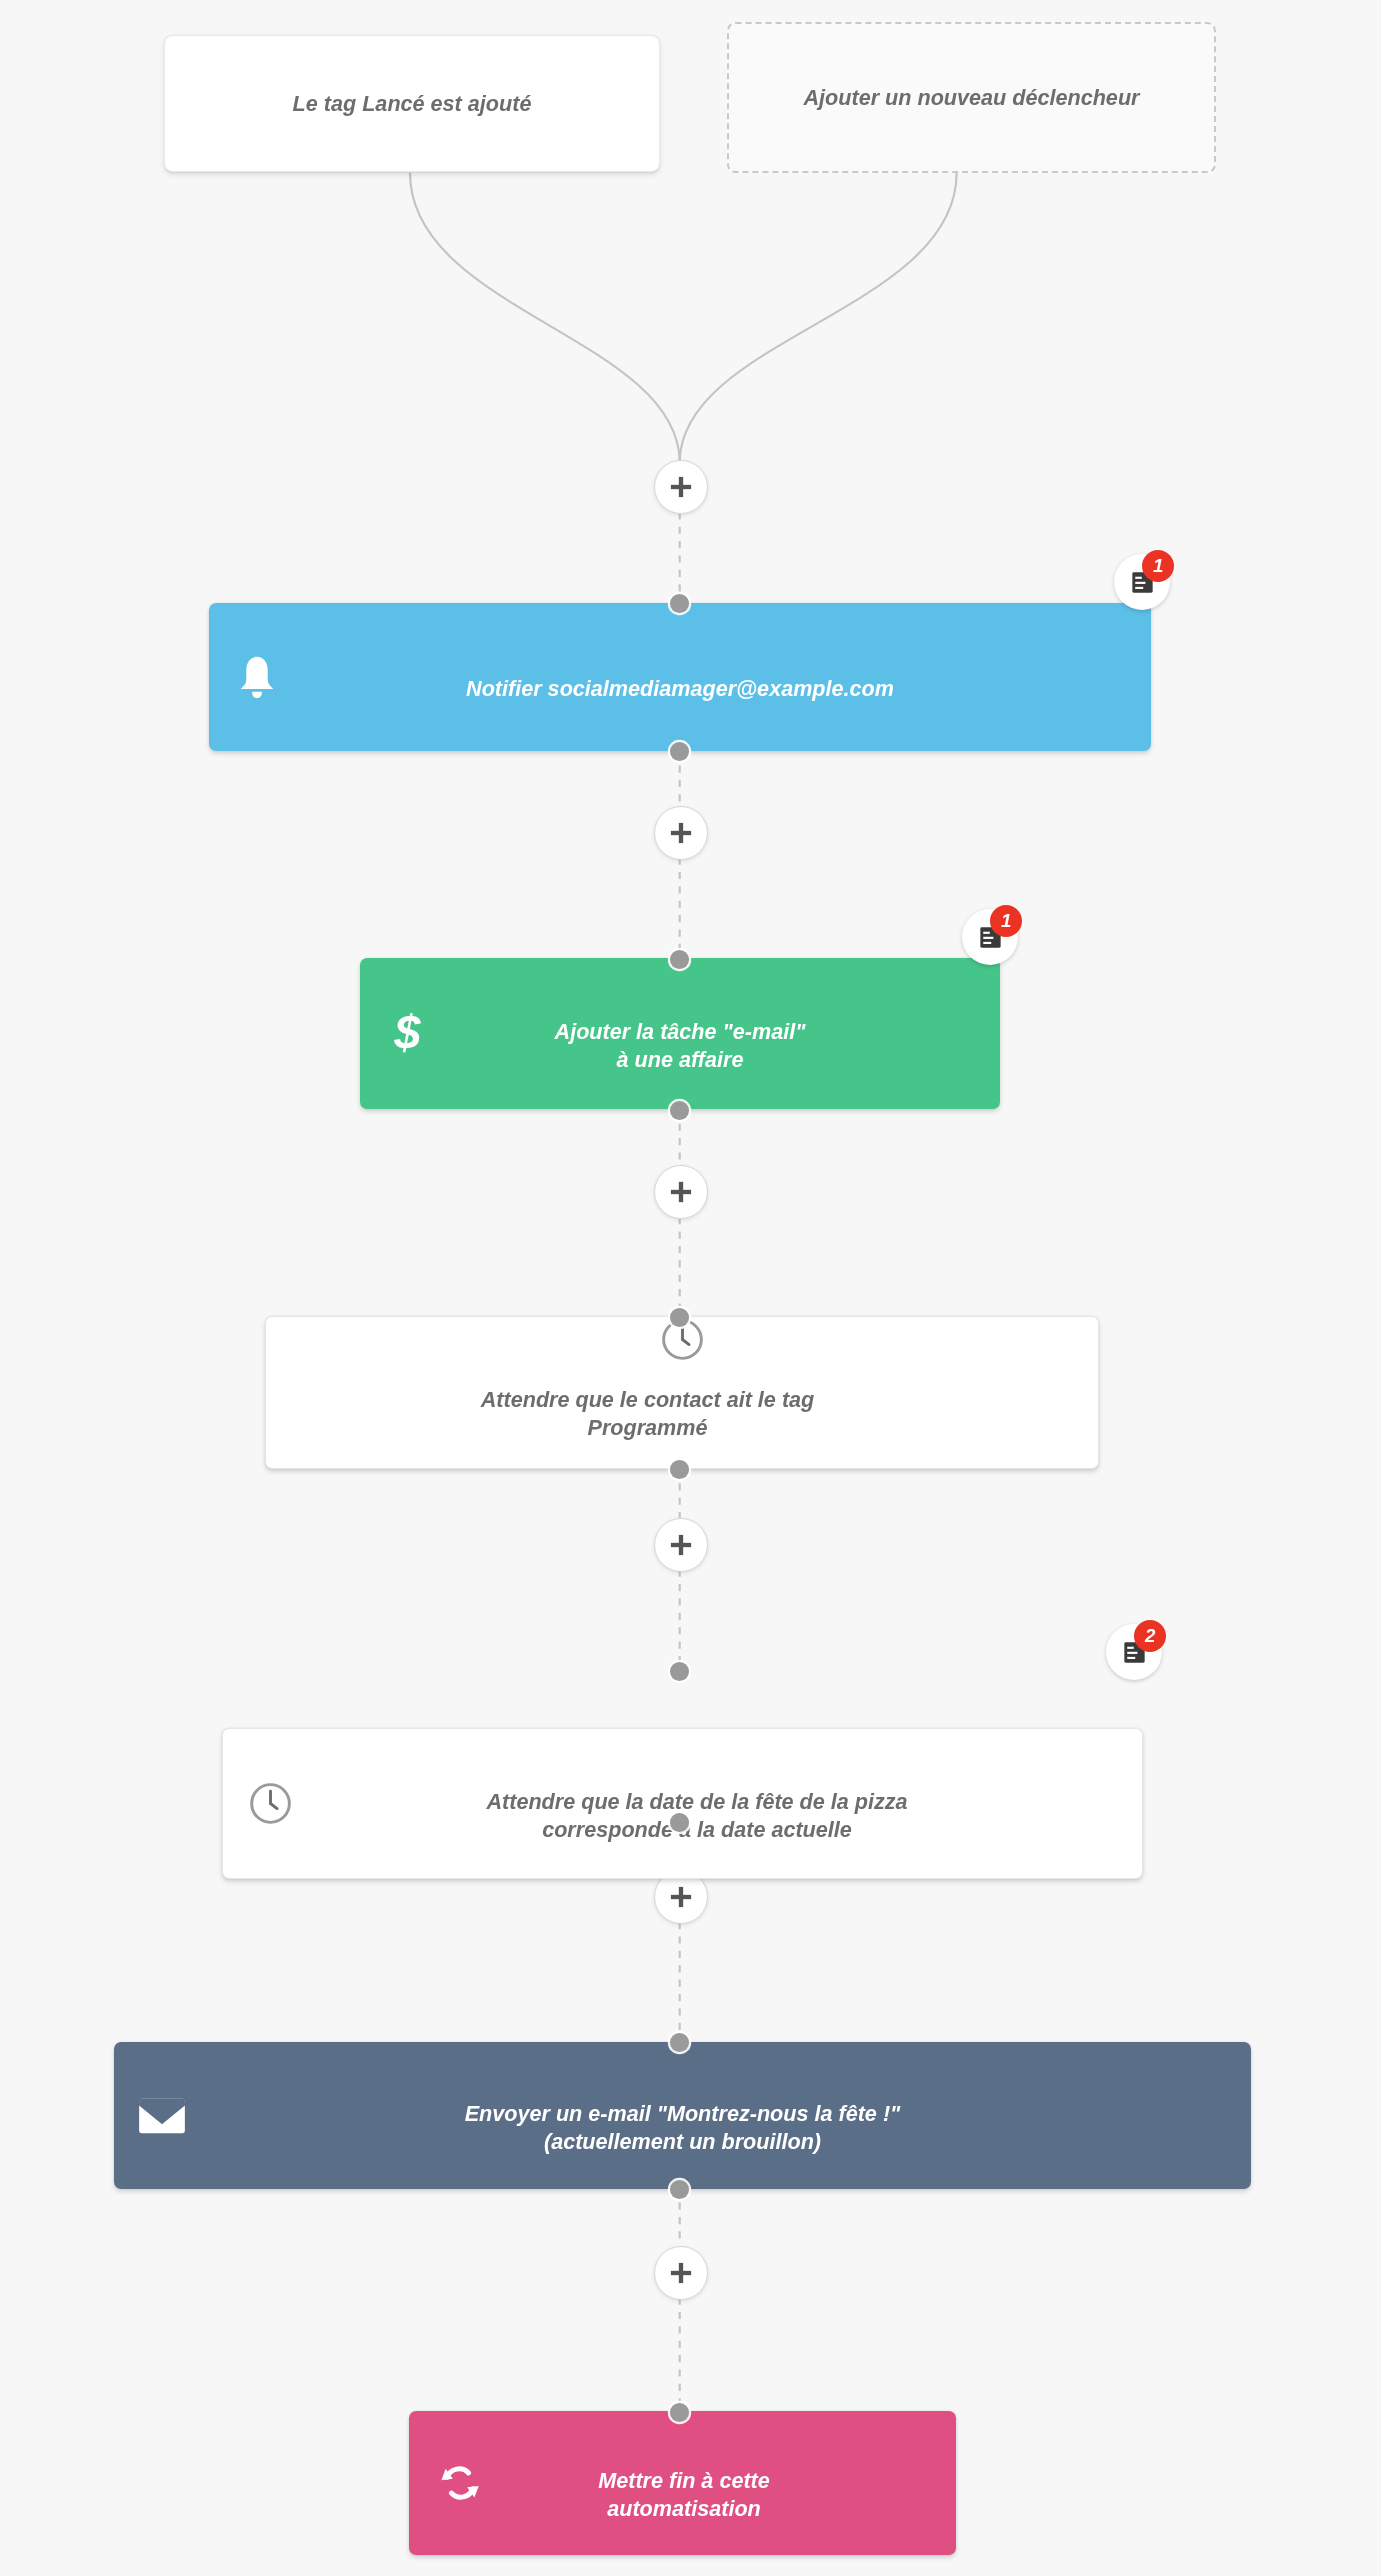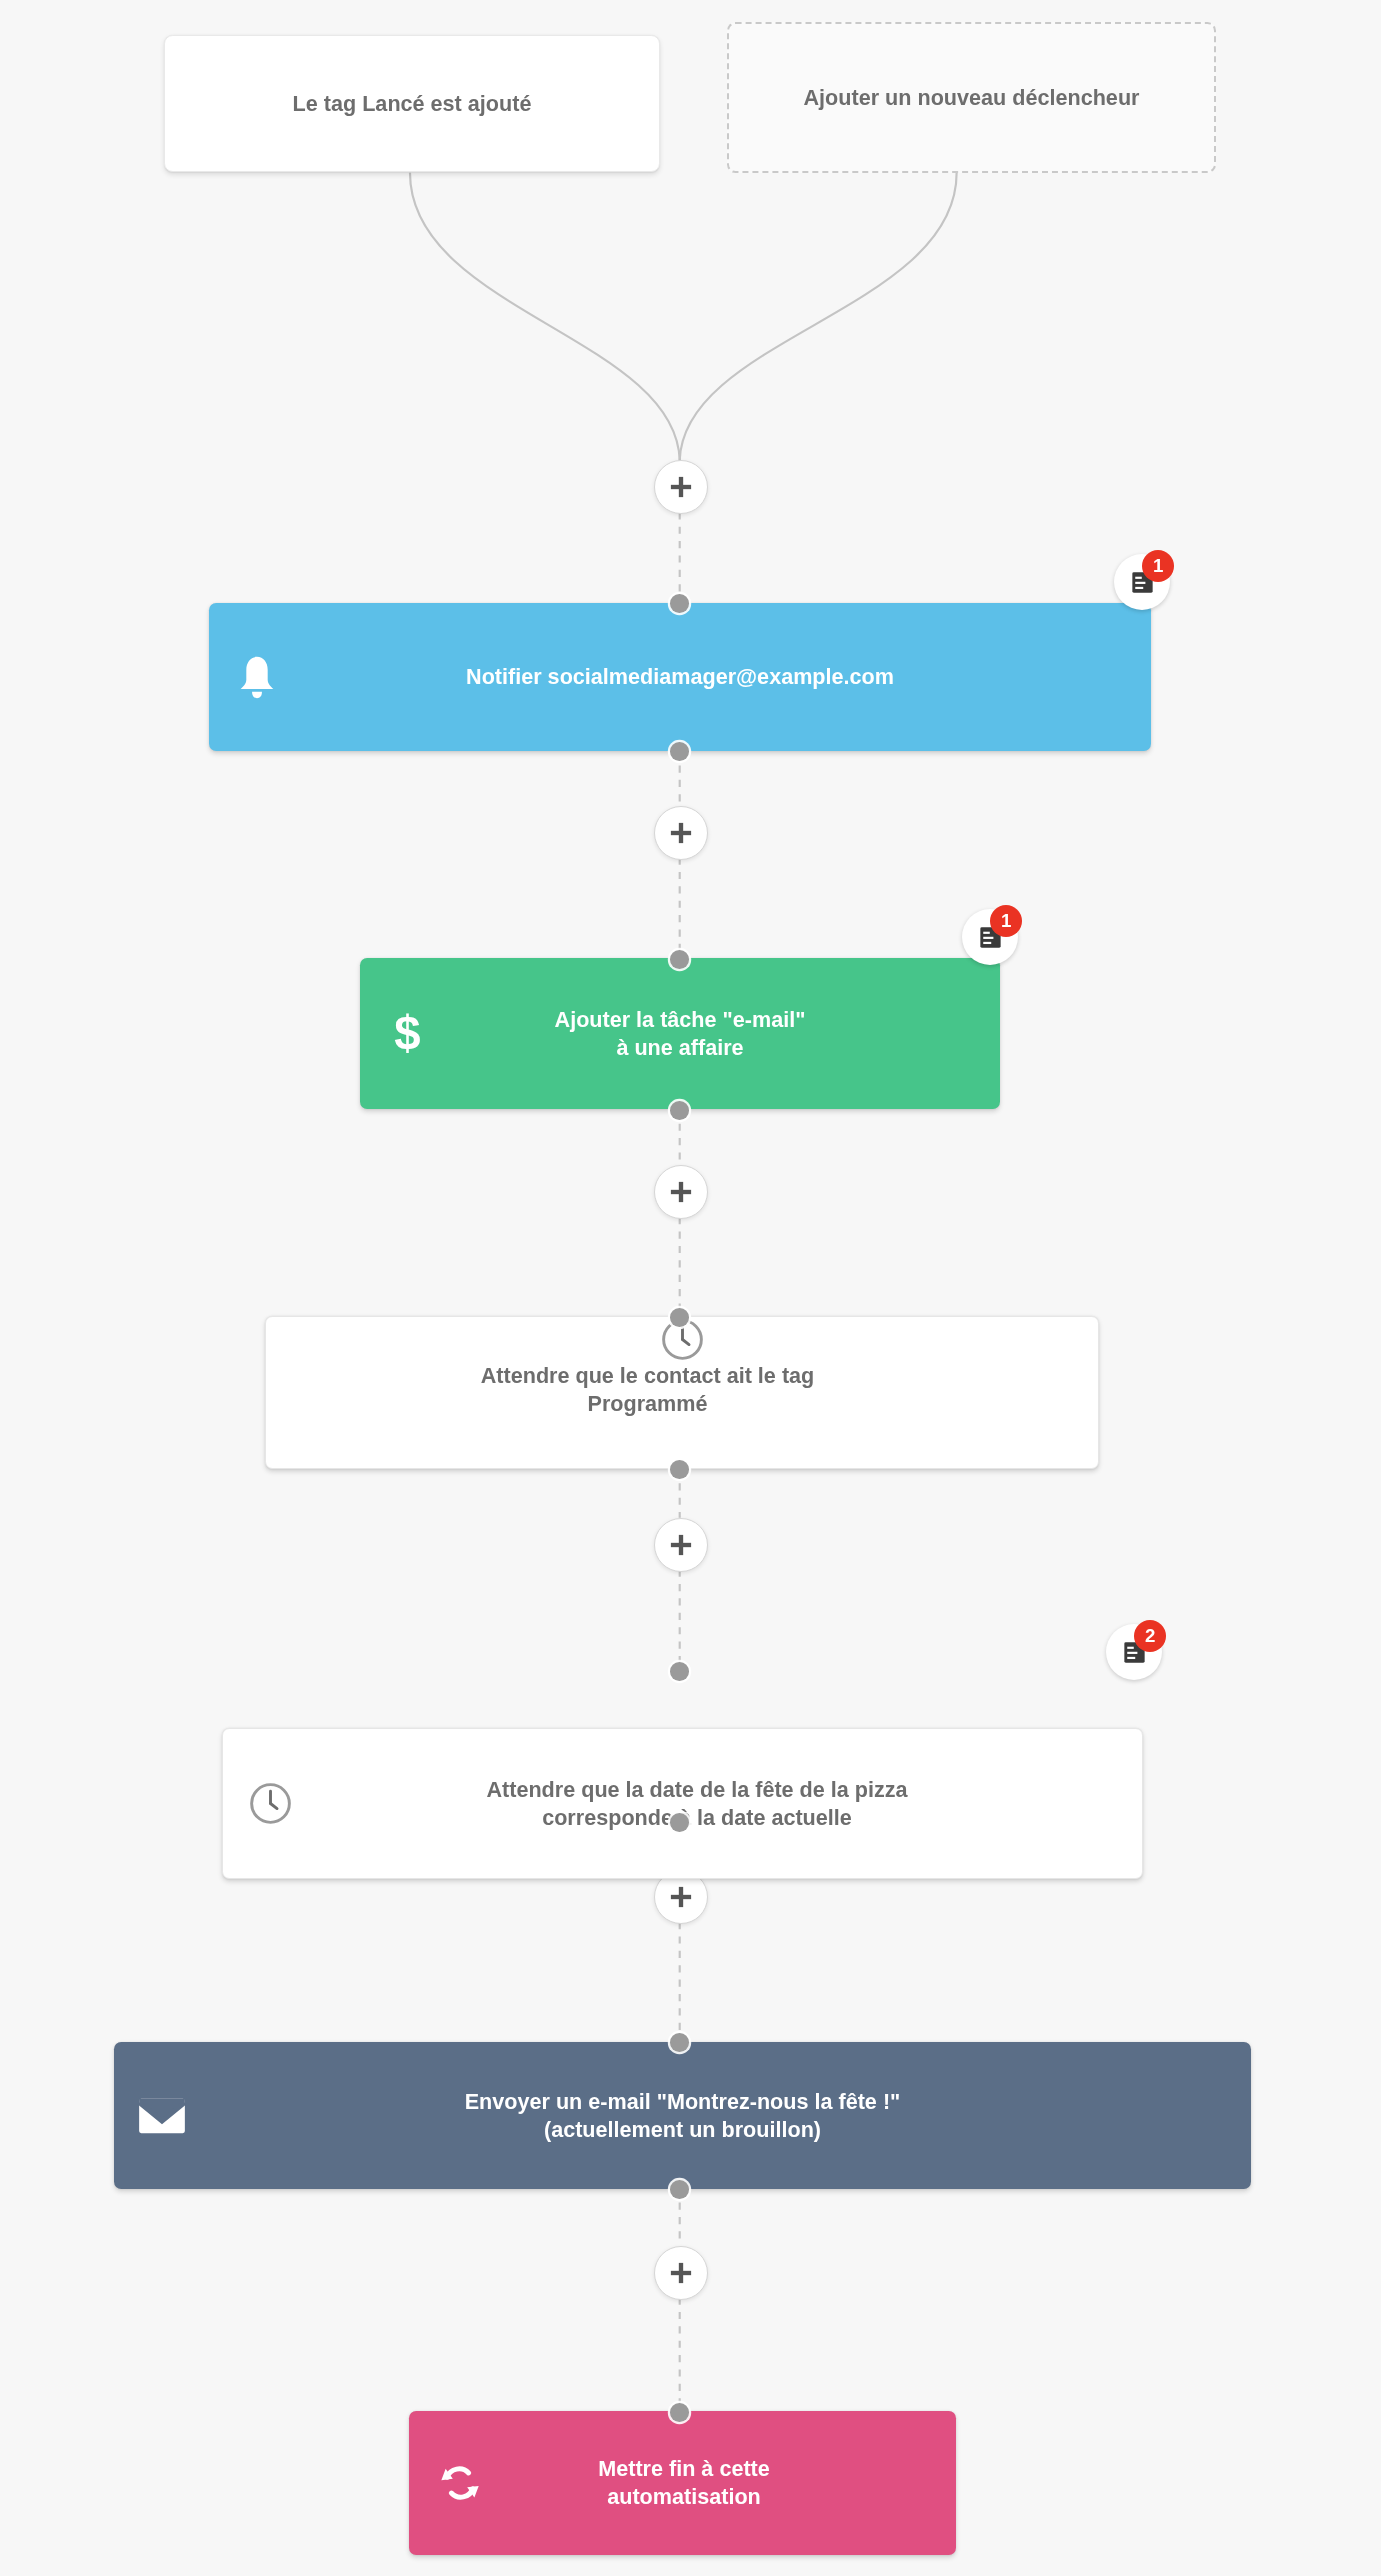--- a/index.html
+++ b/index.html
@@ -9,20 +9,21 @@
   }
   body {
     font-family: "Liberation Sans", sans-serif;
   }
   #canvas {
     position: relative;
     width: 1344px;
     height: 2576px;
     background: #f7f7f7;
     overflow: hidden;
+    font-style: italic;
   }
 
   
   #wires {
     position: absolute;
     left: 0;
     top: 0;
     width: 1381px;
     height: 2576px;
     pointer-events: none;
@@ -79,20 +80,21 @@
     justify-content: center;
   }
   .block .blabel {
     flex: 1 1 auto;
     text-align: center;
     font-weight: bold;
     font-size: 21.6px;
     line-height: 1.28;
     padding-right: 69px;
     white-space: pre-line;
+    margin-top: 24px;
   }
   .block.white .blabel { color: #6d6d6d; }
   .block .blabel.lightlabel { color: #ffffff; }
 
   
   .plus {
     position: absolute;
     width: 52px;
     height: 52px;
     border-radius: 50%;

